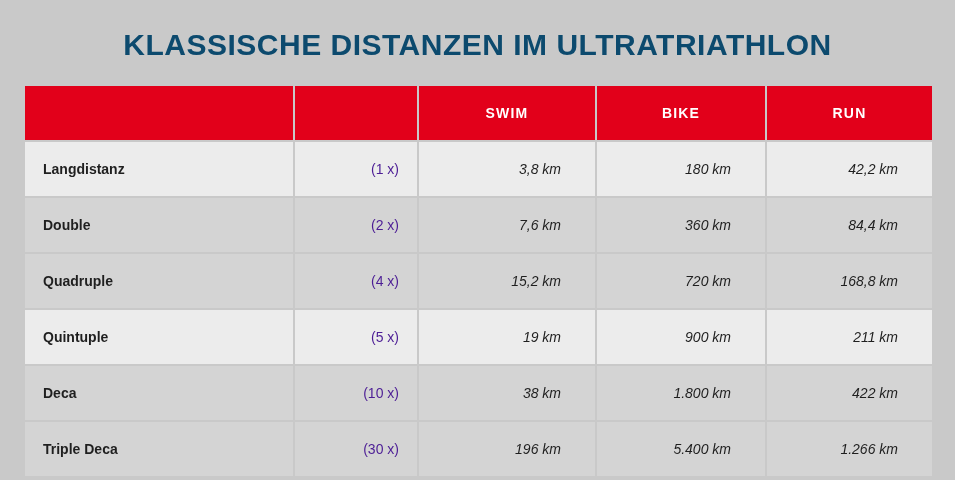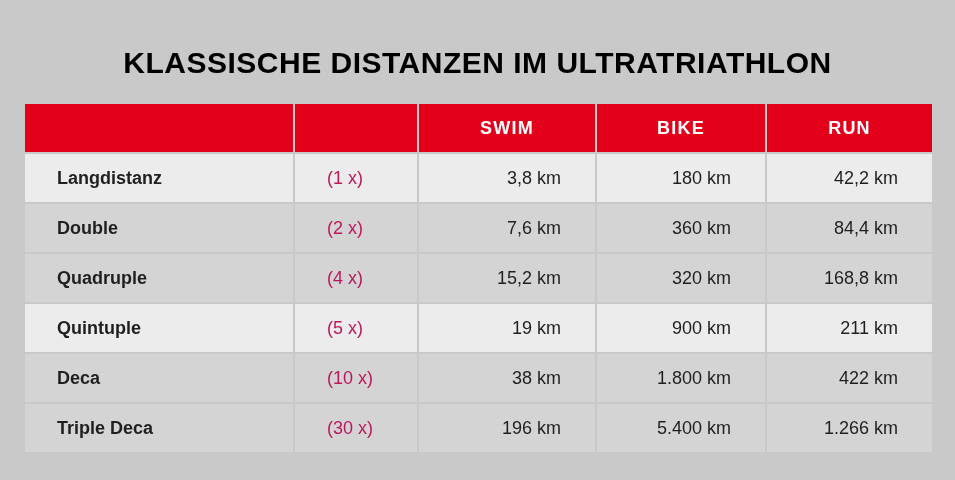--- a/index.html
+++ b/index.html
@@ -18,41 +18,41 @@
     height: 480px;
     background: #c9c9c9;
     box-sizing: border-box;
     display: flex;
     flex-direction: column;
     align-items: center;
   }
   .title {
     font-size: 30px;
     font-weight: bold;
-    color: #000000;
+    color: #0c4a6e;
     letter-spacing: 0.5px;
     text-align: center;
-    margin-top: 46px;
+    margin-top: 28px;
     margin-bottom: 22px;
     white-space: nowrap;
   }
   .table-wrap {
     width: 909px;
   }
   table.distances {
     width: 909px;
     border-collapse: separate;
     border-spacing: 2px 2px;
     table-layout: fixed;
   }
   table.distances th,
   table.distances td {
-    height: 48px;
-    padding: 0 32px;
-    font-size: 18px;
+    height: 54px;
+    padding: 0 18px;
+    font-size: 14px;
     box-sizing: border-box;
   }
   thead th {
     background: #e2001a;
     color: #ffffff;
     font-weight: bold;
     letter-spacing: 1.2px;
     text-align: center;
     font-size: 17px;
   }
@@ -63,27 +63,28 @@
   col.c-mult { width: 122px; }
   col.c-swim { width: 176px; }
   col.c-bike { width: 168px; }
   col.c-run  { width: 165px; }
 
   tbody td.name {
     font-weight: bold;
     color: #1f1f1f;
   }
   tbody td.mult {
-    text-align: left;
-    color: #be185d;
+    text-align: right;
+    color: #4c1d95;
   }
   tbody td.num {
     text-align: right;
     color: #1f1f1f;
     padding-right: 34px;
+    font-style: italic;
   }
   tbody tr.odd td { background: #ececec; }
   tbody tr.even td { background: #d4d4d4; }
 </style>
 </head>
 <body>
 
 <div class="page">
 
   <div class="title">KLASSISCHE DISTANZEN IM ULTRATRIATHLON</div>
@@ -118,21 +119,21 @@
           <td class="name">Double</td>
           <td class="mult">(2 x)</td>
           <td class="num">7,6 km</td>
           <td class="num">360 km</td>
           <td class="num">84,4 km</td>
         </tr>
         <tr class="even">
           <td class="name">Quadruple</td>
           <td class="mult">(4 x)</td>
           <td class="num">15,2 km</td>
-          <td class="num">320 km</td>
+          <td class="num">720 km</td>
           <td class="num">168,8 km</td>
         </tr>
         <tr class="odd">
           <td class="name">Quintuple</td>
           <td class="mult">(5 x)</td>
           <td class="num">19 km</td>
           <td class="num">900 km</td>
           <td class="num">211 km</td>
         </tr>
         <tr class="even">

